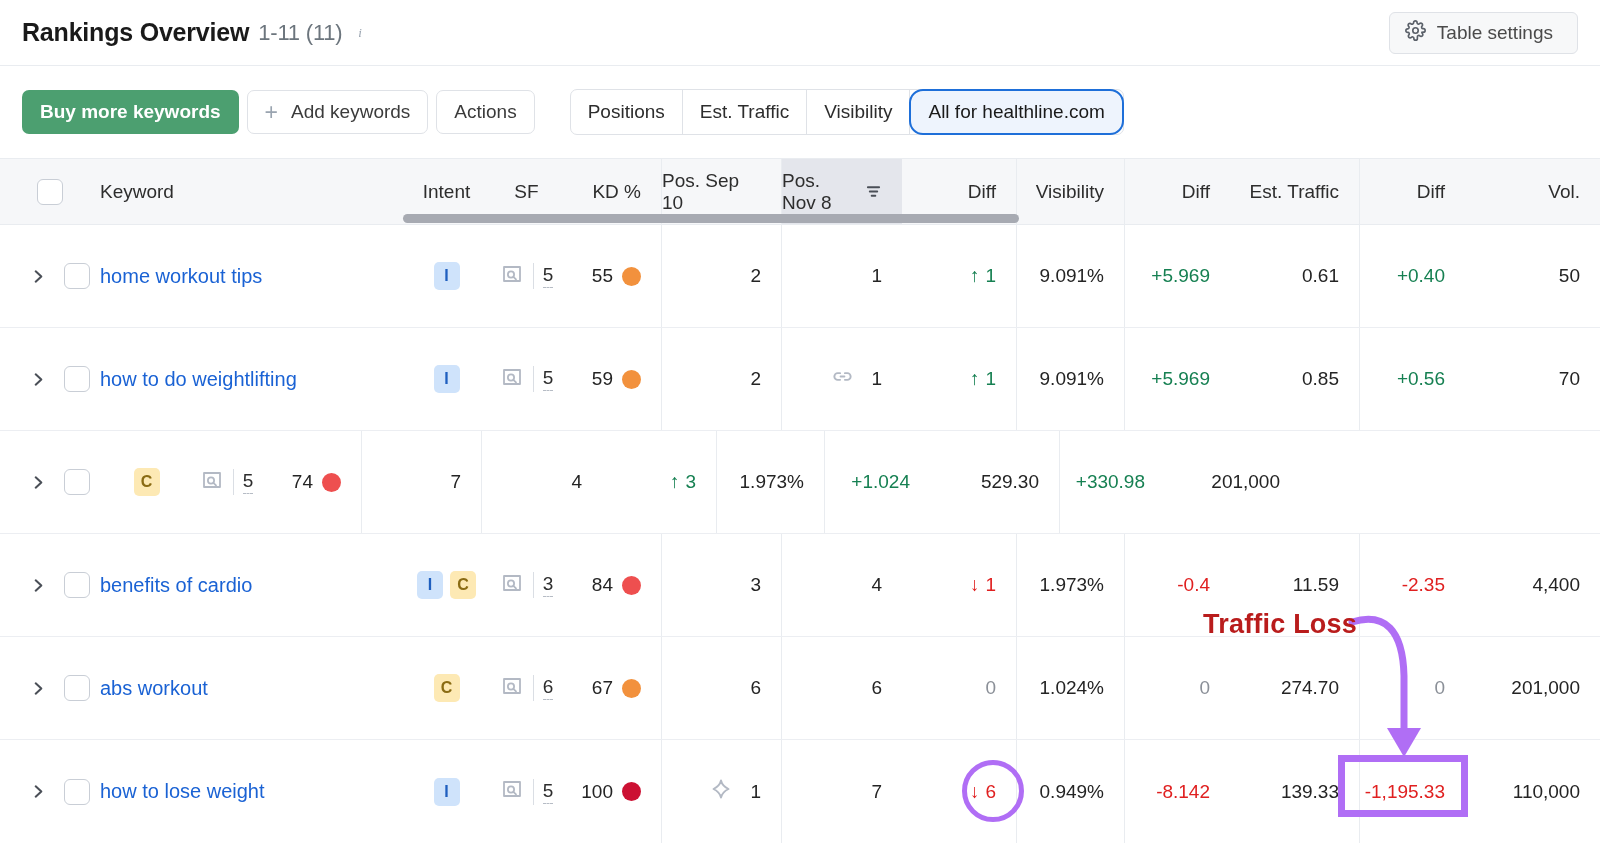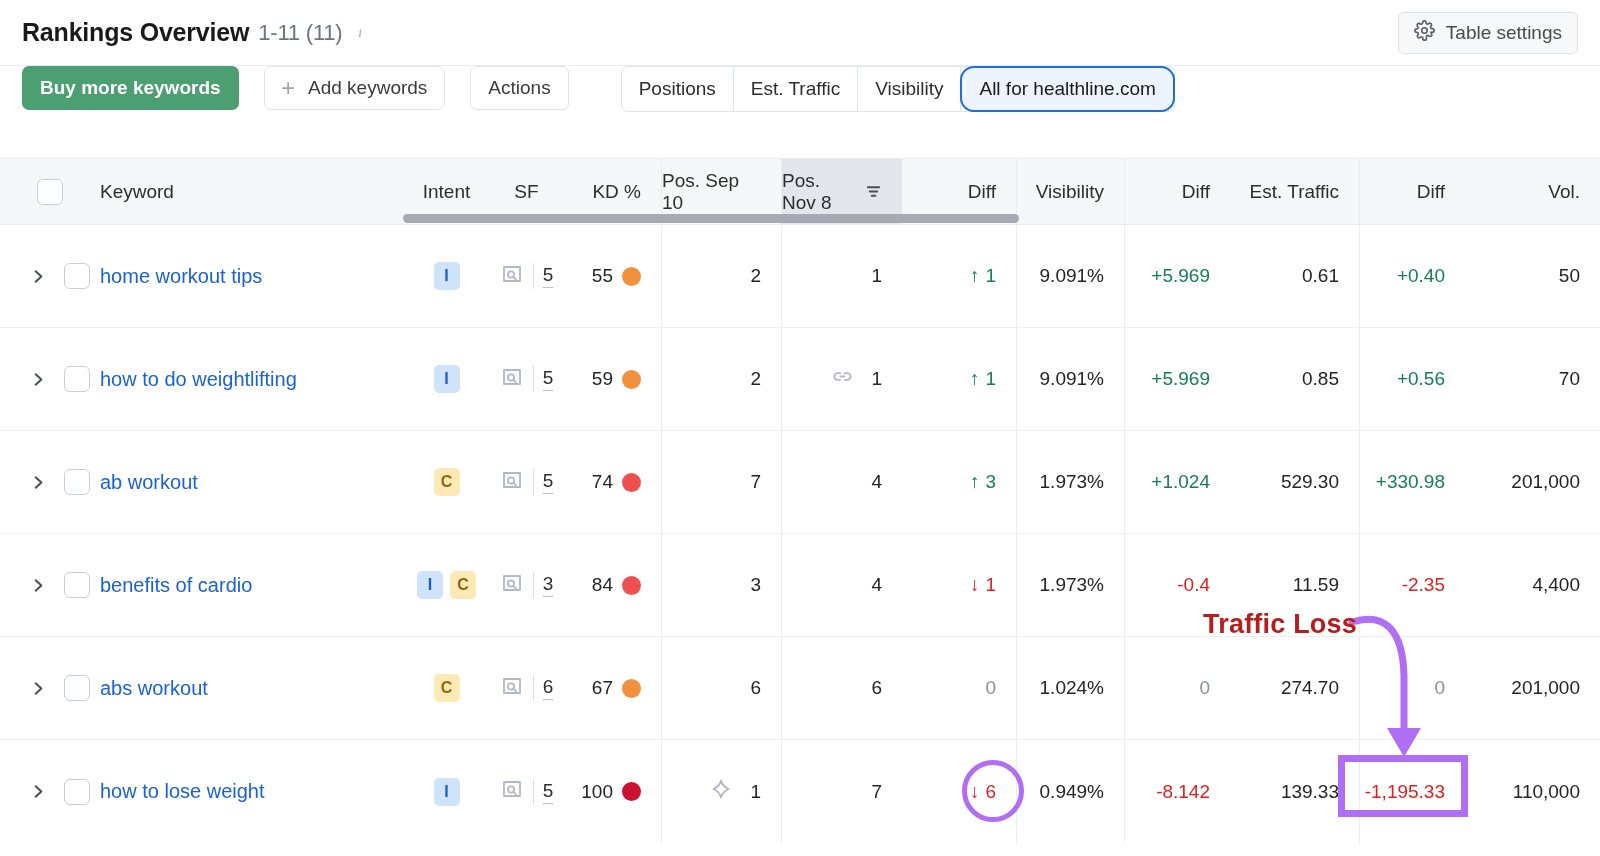--- a/index.html
+++ b/index.html
@@ -24,30 +24,30 @@
   .title-count { font-size: 22px; font-weight: 400; color: #6c757d; letter-spacing: -0.2px; }
   .info-icon {
     width: 17px; height: 17px; position: relative; top: -1px;
     display: inline-flex; align-items: center; justify-content: center;
     color: #9aa4b0; font-size: 15px; font-style: italic; font-family: "Liberation Serif", serif;
     cursor: pointer;
   }
   .topbar-right { margin-left: auto; }
   .table-settings-btn {
     display: inline-flex; align-items: center; gap: 11px;
-    height: 42px; padding: 0 15px 0 15px;
+    height: 42px; padding: 0 24px 0 15px;
     border: 1px solid #dfe2e7; border-radius: 6px;
     background: #f7f8f9; color: #4a4a4a;
     font-size: 19px; cursor: pointer;
   }
 
   
   .actionrow {
-    height: 92px; display: flex; align-items: flex-start;
-    padding: 0 22px; gap: 25px;
+    height: 92px; display: flex; align-items: center;
+    padding: 0 22px; gap: 8px;
   }
   .btn {
     display: inline-flex; align-items: center; justify-content: center;
     height: 44px; border-radius: 7px; font-size: 19px; cursor: pointer;
     white-space: nowrap;
   }
   .btn-primary {
     background: #4c9f70; color: #fff; padding: 0 18px; font-weight: 600; border: none;
   }
   .btn-ghost {
@@ -383,23 +383,20 @@
         <div class="td c-check">
           <div class="cellwrap-check">
             <span class="chev">
               <svg width="15" height="15" viewBox="0 0 16 16" fill="none" stroke="#4a4f57" stroke-width="2.2" stroke-linecap="round" stroke-linejoin="round">
                 <polyline points="5,2.5 11,8 5,13.5"></polyline>
               </svg>
             </span>
             <span class="cbox"></span>
           </div>
         </div>
-        <div class="td c-kw">
-          <span class="kwlink">ab workout</span>
-        </div>
         <div class="td c-intent">
           <span class="intent-badges">
             <span class="ibadge c">C</span>
           </span>
         </div>
         <div class="td c-sf">
           <span class="sfwrap">
             <span><svg width="24" height="24" viewBox="0 0 24 24" fill="none" stroke="#b3b9c4" stroke-width="1.8">
                 <path d="M4 5h16v14H4z" stroke-linejoin="round"></path>
                 <circle cx="11" cy="12.5" r="3.1" fill="#fff"></circle>

